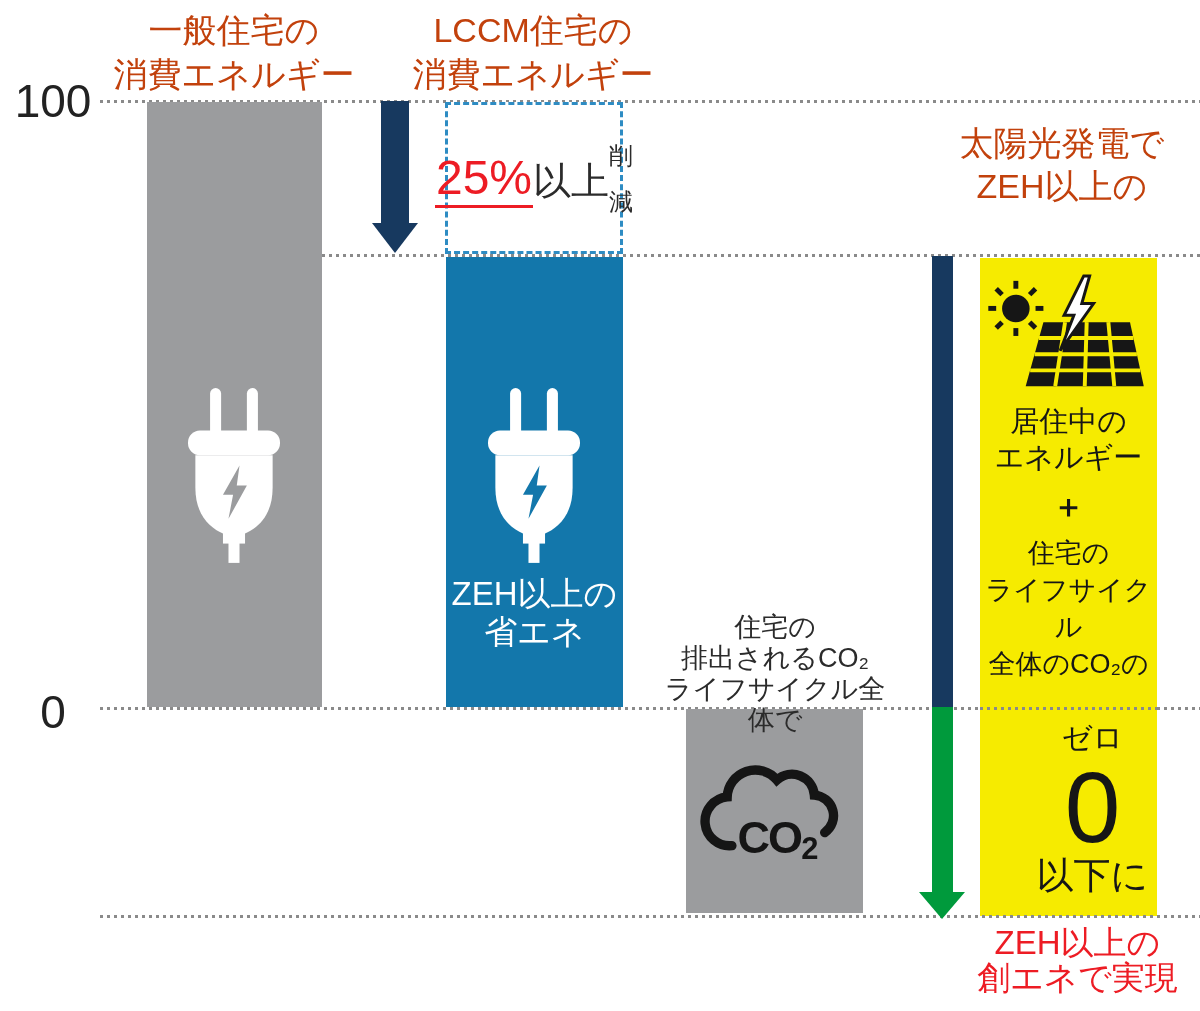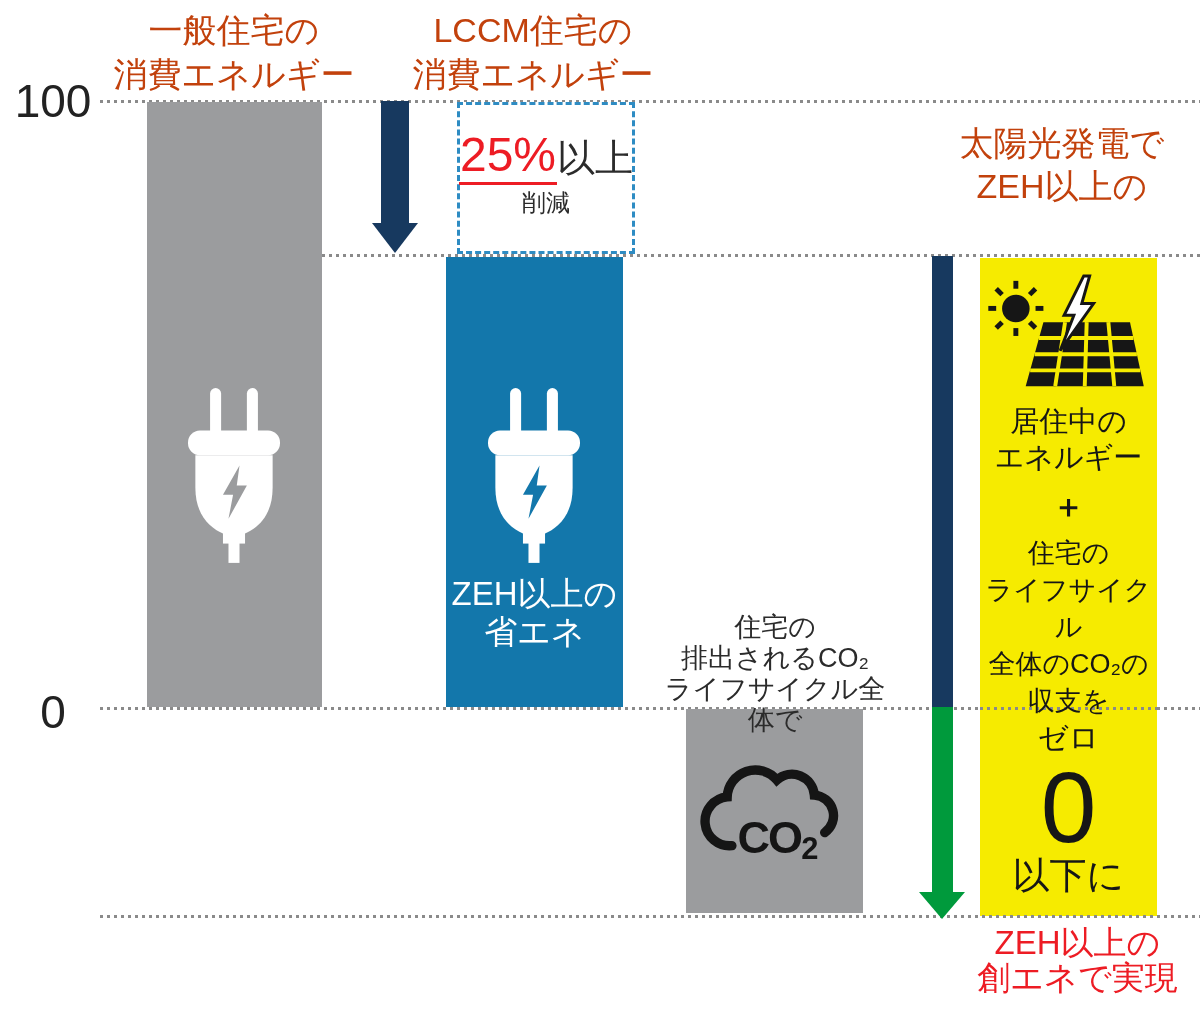--- a/index.html
+++ b/index.html
@@ -22,22 +22,22 @@
   .hdr{text-align:center;font-size:34px;line-height:44px;color:#c2410c;z-index:2;}
   #hdr-general{left:94px;top:8px;width:280px;}
   #hdr-lccm{left:393px;top:8px;width:280px;}
   #hdr-solar{left:942px;top:122px;width:240px;line-height:43px;}
   
   #bar-general{left:147px;top:102px;width:175px;height:605px;z-index:2;}
   #bar-lccm{left:446px;top:257px;width:177px;height:450px;z-index:2;}
   #box-co2{left:686px;top:709px;width:177px;height:204px;z-index:2;}
   #bar-solar{left:980px;top:258px;width:177px;height:658px;z-index:2;}
   
-  #reduction-box{left:457px;top:102px;width:178px;height:152px;box-sizing:border-box;
-    border:3px dashed #2e8cc3;background:#fff;z-index:2;display:flex;flex-direction:column;
+  #reduction-box{left:445px;top:102px;width:178px;height:152px;box-sizing:border-box;
+    border:3px dashed #2e8cc3;background:#fff;z-index:2;display:flex;flex-direction:row;
     align-items:center;justify-content:center;padding-top:2px;}
   #reduction-box .l1{font-size:38px;line-height:44px;color:#2b2b2b;white-space:nowrap;}
   #reduction-box .pct{font-size:48px;font-weight:400;border-bottom:3px solid;padding:0 1px 1px 1px;}
   #reduction-box .l2{font-size:24px;line-height:46px;color:#2b2b2b;}
   
   #arrow-left{left:372px;top:101px;z-index:3;}
   #arrow-right{left:919px;top:256px;z-index:5;}
   
   #plug-general{left:188px;top:388px;z-index:3;}
   #plug-lccm{left:488px;top:388px;z-index:3;}
@@ -46,21 +46,21 @@
     font-size:33px;line-height:38px;z-index:3;}
   #co2-label{left:655px;top:612px;width:240px;text-align:center;font-size:27px;line-height:31px;
     color:#2b2b2b;z-index:2;}
   #co2-icon{left:700px;top:752px;z-index:3;}
   
   #solar-content{left:980px;top:258px;width:177px;z-index:3;text-align:center;color:#161616;}
   #sunpanel{display:block;margin:14px auto 0 auto;}
   .sb1{font-size:29px;line-height:36px;margin-top:8px;}
   .splus{font-size:32px;line-height:36px;margin-top:13px;font-weight:bold;}
   .sb2{font-size:27px;line-height:37px;margin-top:11px;}
-  #solar-zero{left:980px;top:712px;width:177px;text-align:center;color:#161616;z-index:3;}
+  #solar-zero{left:980px;top:712px;width:177px;text-align:center;color:#161616;z-index:3;padding-left:24px;}
   #solar-zero .zk{font-size:30px;line-height:40px;margin-top:6px;}
   #solar-zero .zd{font-size:100px;line-height:98px;font-weight:400;}
   #solar-zero .zs{font-size:37px;line-height:40px;}
   
   #caption{left:955px;top:925px;width:245px;text-align:center;font-size:33px;line-height:35px;z-index:3;}
 </style>
 </head>
 <body>
 
 <div id="stage">
@@ -174,21 +174,20 @@
     </svg>
     <div class="sb1">
       <div>居住中の</div>
       <div>エネルギー</div>
     </div>
     <div class="splus">＋</div>
     <div class="sb2">
       <div>住宅の</div>
       <div>ライフサイクル</div>
       <div>全体のCO₂の</div>
-      <div>収支を</div>
     </div>
   </div>
 
   <div class="abs" id="solar-zero">
     <div class="zk">ゼロ</div>
     <div class="zd">0</div>
     <div class="zs">以下に</div>
   </div>
 
   <div class="abs" id="caption" style="color:#ed1c24;">

